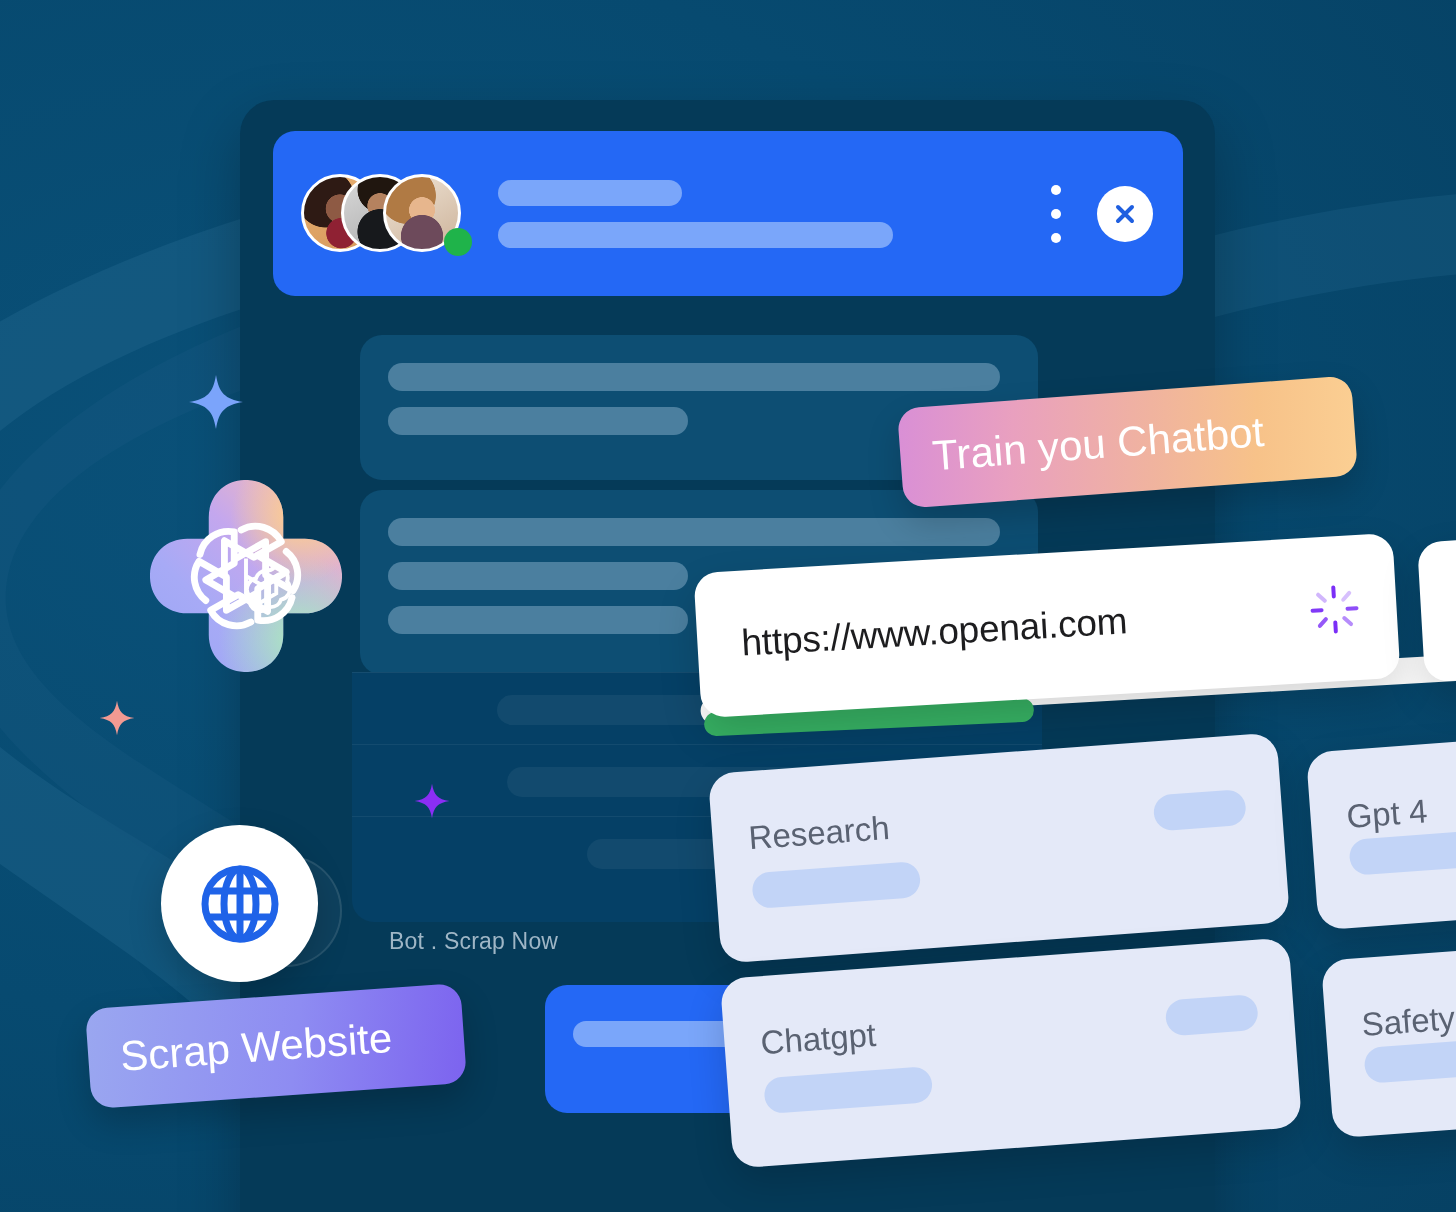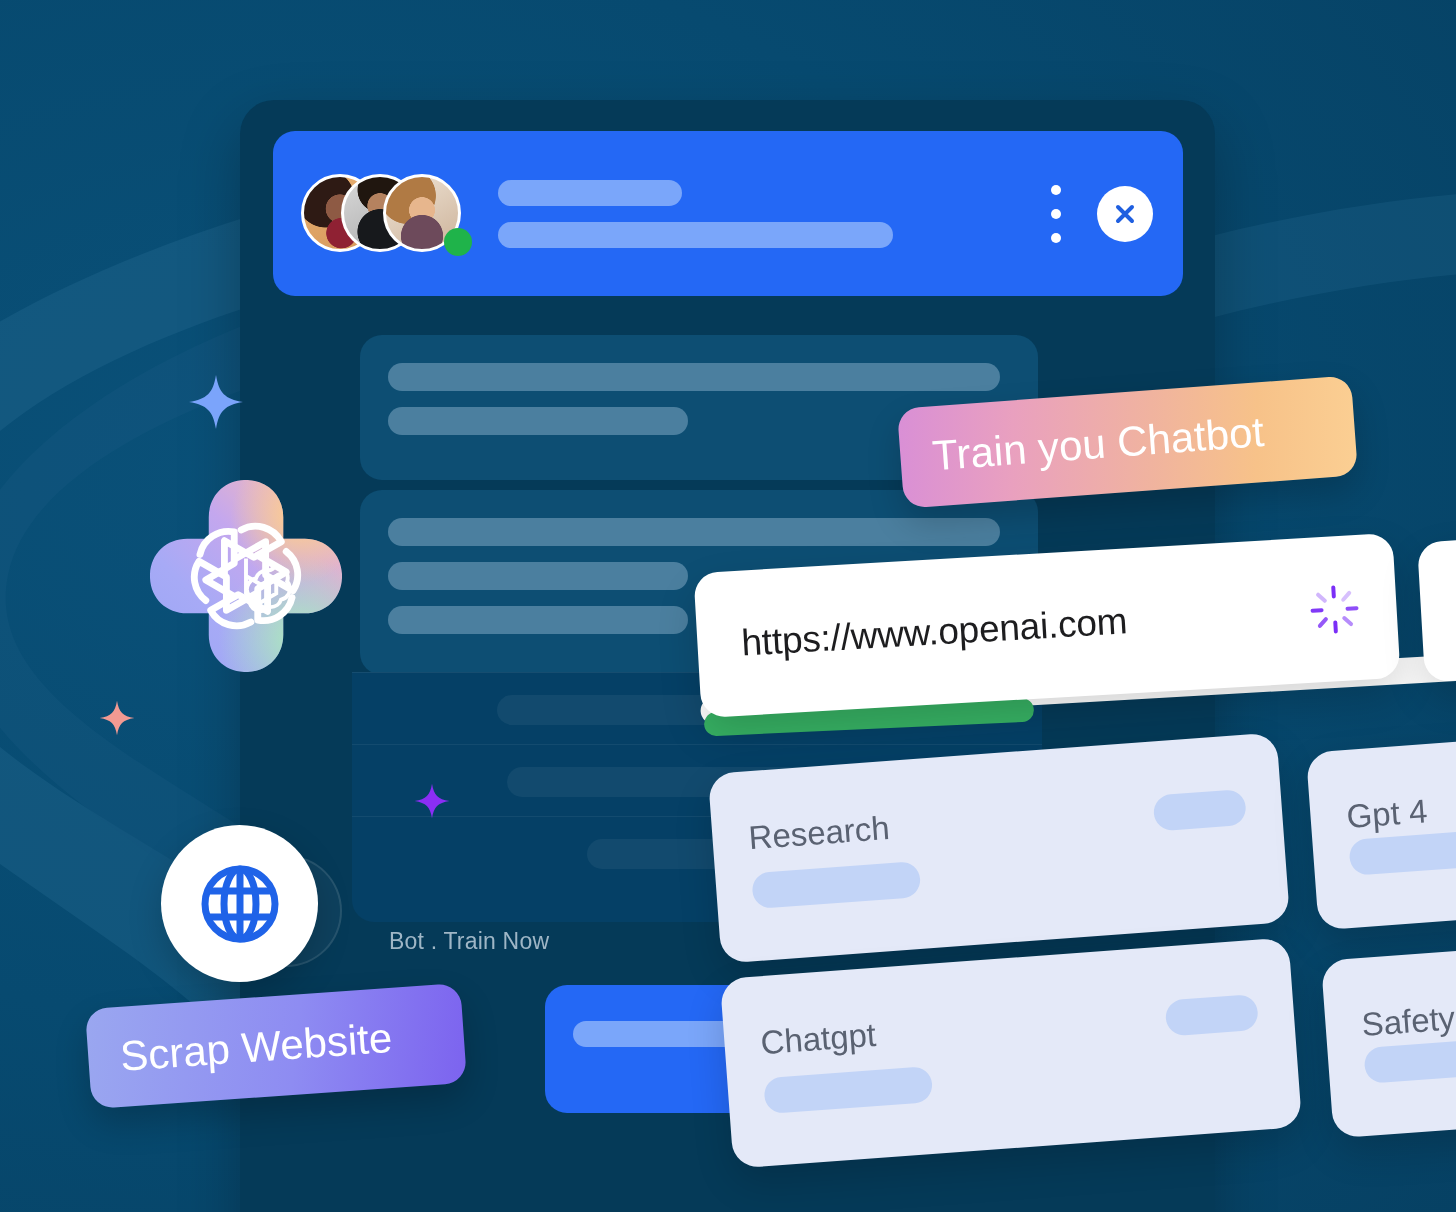--- a/index.html
+++ b/index.html
@@ -391,21 +391,21 @@
       <div class="thread-bar tb-1"></div>
     </div>
     <div class="thread-row">
       <div class="thread-bar tb-2"></div>
     </div>
     <div class="thread-row">
       <div class="thread-bar tb-3"></div>
     </div>
   </div>
 
-  <div class="bot-meta">Bot . Train Now</div>
+  <div class="bot-meta">Bot . Scrap Now</div>
 
   <div class="blue-bubble">
     <div class="bar"></div>
   </div>
 
   <svg class="spark" style="left:188px; top:374px; width:56px; height:56px;" viewBox="0 0 56 56">
     <path d="M28 1 C31 19, 37 25, 55 28 C37 31, 31 37, 28 55 C25 37, 19 31, 1 28 C19 25, 25 19, 28 1 Z" fill="#7ba4fb"></path>
   </svg>
 
   <svg class="spark" style="left:99px; top:700px; width:36px; height:36px;" viewBox="0 0 56 56">

